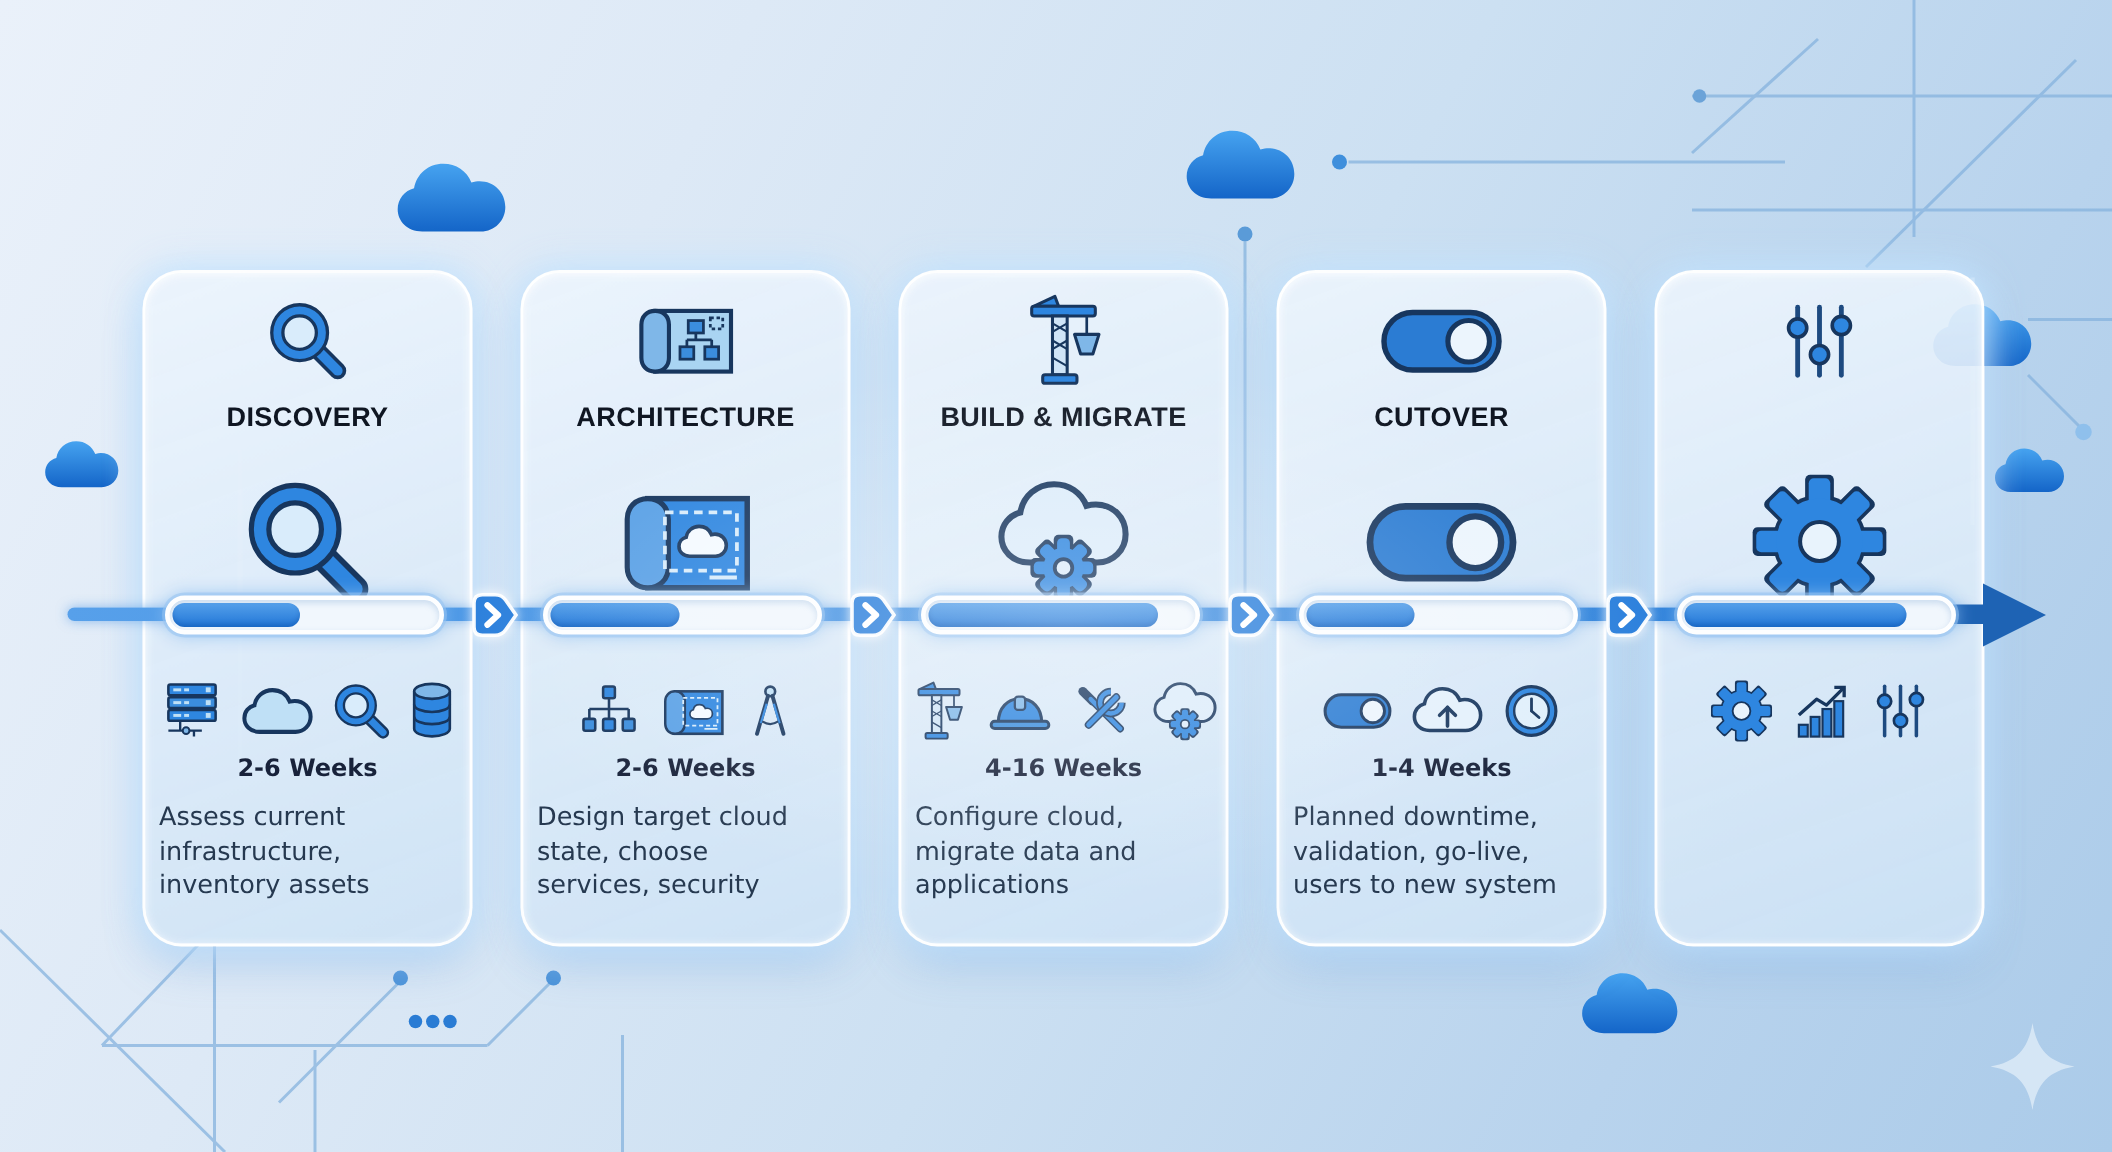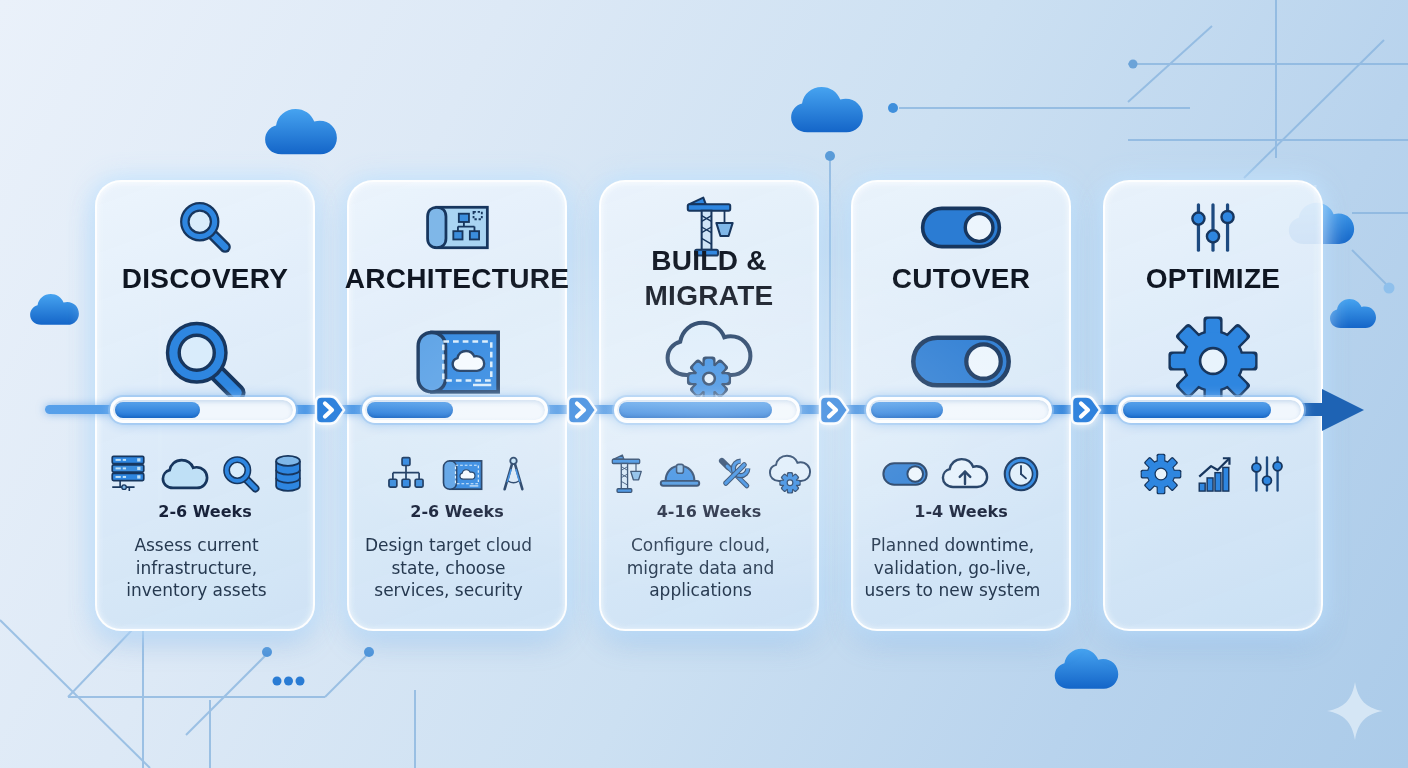--- a/index.html
+++ b/index.html
@@ -10,27 +10,27 @@
     background:radial-gradient(ellipse at center,rgba(255,255,255,.30),rgba(255,255,255,0) 70%);pointer-events:none;}
   .deco{position:absolute;inset:0;pointer-events:none;}
   .cards{position:absolute;inset:0;}
   .card{position:absolute;top:180px;width:216px;height:447px;border-radius:26px;
     background:linear-gradient(160deg,rgba(236,244,252,.92),rgba(205,226,245,.88));
     border:2px solid rgba(255,255,255,.95);
     box-shadow:0 0 22px 4px rgba(195,228,255,.85),0 14px 30px -6px rgba(100,150,210,.40),inset 0 1px 6px rgba(255,255,255,.8);}
   .c1{left:95px}.c2{left:347px}.c3{left:599px}.c4{left:851px}.c5{left:1103px}
   .top-icon{position:absolute;top:14px;left:0;right:0;height:62px;display:flex;align-items:center;justify-content:center;}
   .title{position:absolute;top:64px;left:0;right:0;height:64px;margin:0;display:flex;align-items:center;justify-content:center;
-    text-align:center;font-size:28px;font-weight:700;letter-spacing:.3px;color:#0f1622;line-height:1.25;}
+    text-align:center;font-size:18px;font-weight:700;letter-spacing:.3px;color:#0f1622;line-height:1.25;}
   .main-icon{position:absolute;top:130px;left:0;right:0;height:98px;display:flex;align-items:center;justify-content:center;}
   .minis{position:absolute;top:268px;left:0;right:0;height:48px;display:flex;align-items:center;justify-content:center;gap:12px;}
   .mi{display:flex;align-items:center;justify-content:center;}
   .duration{position:absolute;top:320px;left:0;right:0;text-align:center;
     font-family:"DejaVu Sans",sans-serif;font-weight:700;font-size:16px;color:#18223a;}
-  .desc{position:absolute;top:352px;left:9px;right:26px;margin:0;text-align:center;
+  .desc{position:absolute;top:352px;left:9px;right:26px;margin:0;text-align:left;
     font-family:"DejaVu Sans",sans-serif;font-size:17px;line-height:1.33;color:#263950;}
   
   .timeline{position:absolute;inset:0;pointer-events:none;}
   .tl-line{position:absolute;left:45px;top:405px;width:1268px;height:9px;border-radius:5px;
     background:linear-gradient(90deg,#57a0ea,#2b7fd9);box-shadow:0 0 8px rgba(60,140,225,.55);}
   .tl-shaft{position:absolute;left:1290px;top:403px;width:36px;height:13px;border-radius:2px;background:#1e63b4;}
   .tl-head{position:absolute;left:1322px;top:389px;width:0;height:0;
     border-left:42px solid #1e63b4;border-top:21px solid transparent;border-bottom:21px solid transparent;}
   .pbar{position:absolute;top:397px;width:186px;height:26px;border-radius:14px;background:#f1f7fd;
     border:3px solid #fdfeff;box-sizing:border-box;
@@ -362,21 +362,20 @@
               <line x1="32" y1="6" x2="32" y2="62"></line>
               <line x1="50" y1="6" x2="50" y2="62"></line>
             </g>
             <g fill="#2e86e0" stroke="#17365e" stroke-width="3">
               <circle cx="14" cy="23" r="7.5"></circle>
               <circle cx="32" cy="45" r="7.5"></circle>
               <circle cx="50" cy="21" r="7.5"></circle>
             </g>
           </svg>
         </span>
-      <h2 class="title">OPTIMIZE</h2>
       <span class="main-icon">
           <svg width="92" height="92" viewBox="0 0 96 96">
             <rect x="38" y="1.5" width="20" height="93" rx="3.5" fill="#17365e" transform="rotate(0 48 48)"></rect>
             <rect x="38" y="1.5" width="20" height="93" rx="3.5" fill="#17365e" transform="rotate(45 48 48)"></rect>
             <rect x="38" y="1.5" width="20" height="93" rx="3.5" fill="#17365e" transform="rotate(90 48 48)"></rect>
             <rect x="38" y="1.5" width="20" height="93" rx="3.5" fill="#17365e" transform="rotate(135 48 48)"></rect>
             <circle cx="48" cy="48" r="32.5" fill="#17365e"></circle>
             <rect x="40.5" y="4" width="15" height="88" rx="3.5" fill="#2e86e0" transform="rotate(0 48 48)"></rect>
             <rect x="40.5" y="4" width="15" height="88" rx="3.5" fill="#2e86e0" transform="rotate(45 48 48)"></rect>
             <rect x="40.5" y="4" width="15" height="88" rx="3.5" fill="#2e86e0" transform="rotate(90 48 48)"></rect>

